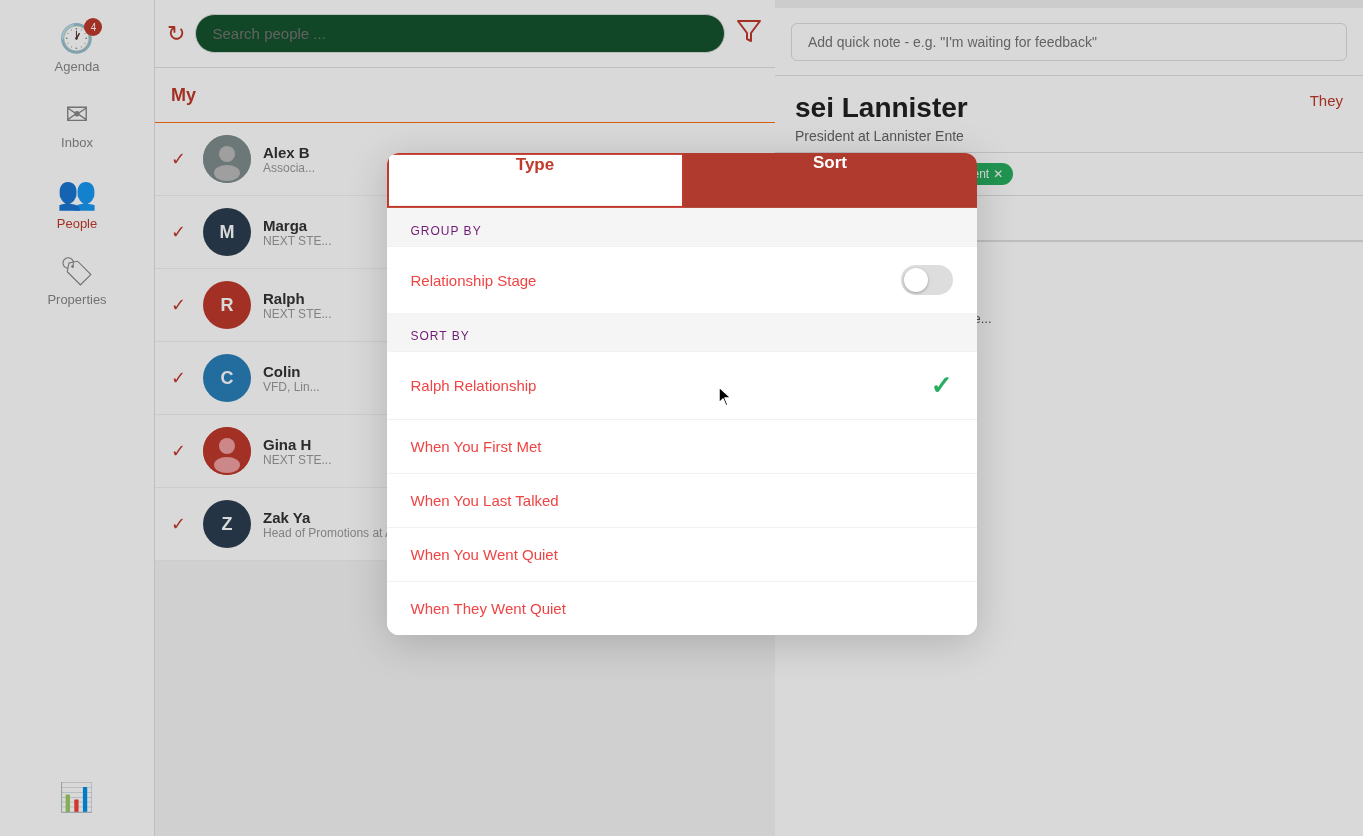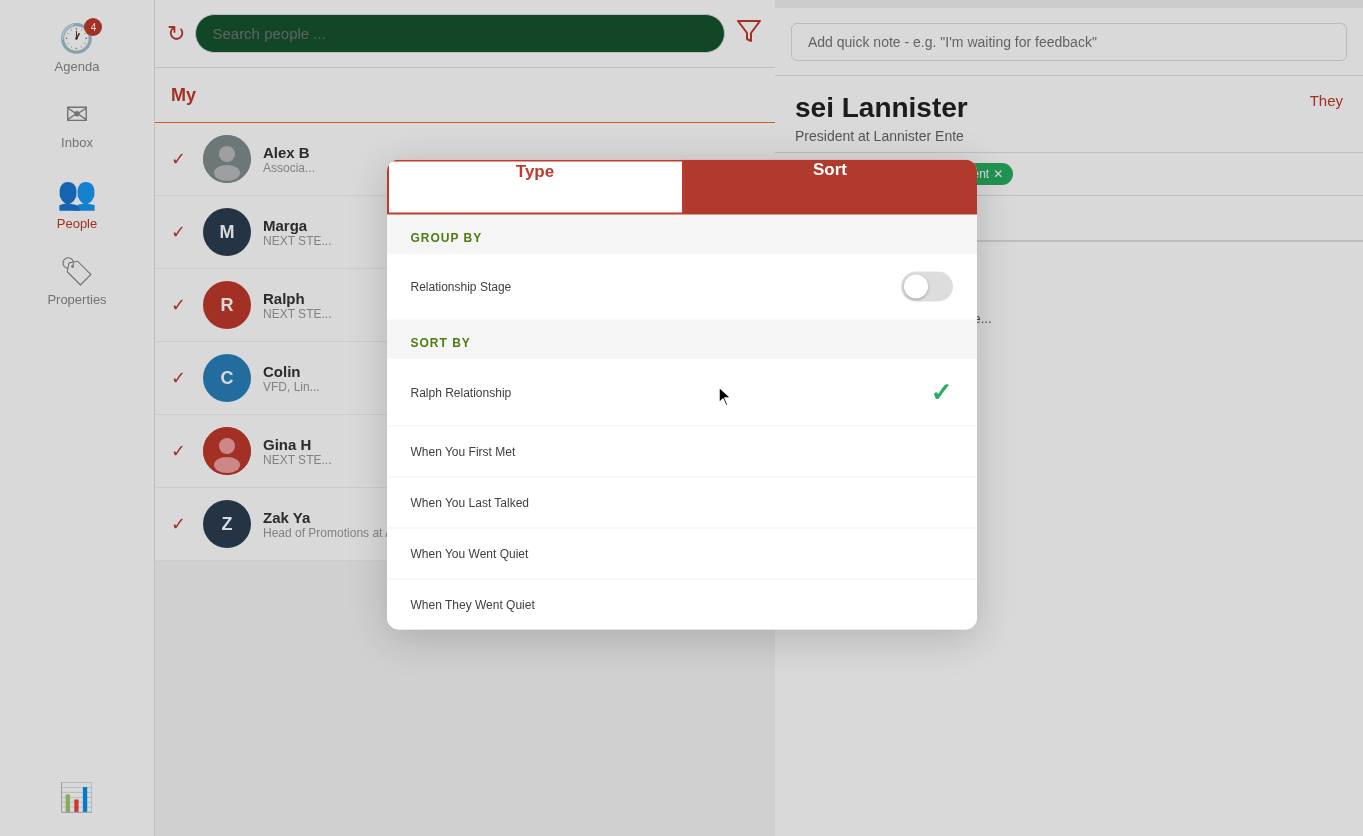--- a/index.html
+++ b/index.html
@@ -133,30 +133,30 @@
       font-size: 17px; font-weight: 600; cursor: pointer;
     }
     .modal-tab.inactive {
       background: #fff; color: #c0392b; border: 2px solid #c0392b;
     }
     .modal-tab.active {
       background: #b03a2e; color: #fff; border: none;
     }
 
     .modal-section-label {
-      font-size: 12px; font-weight: 700; color: #4d7c0f; letter-spacing: 1px;
+      font-size: 12px; font-weight: 400; color: #701a75; letter-spacing: 1px;
       padding: 16px 24px 8px; background: #f5f5f5;
     }
 
     .modal-row {
       display: flex; align-items: center; justify-content: space-between;
       padding: 18px 24px; border-top: 1px solid #f0f0f0; background: #fff;
     }
     .modal-row-label {
-      font-size: 12px; color: #404040;
+      font-size: 15px; color: #ef4444;
     }
     .modal-row.selected .modal-row-label {
       font-weight: 400;
     }
 
     
     .toggle {
       width: 52px; height: 30px; border-radius: 15px; background: #ddd;
       position: relative; cursor: pointer;
     }

